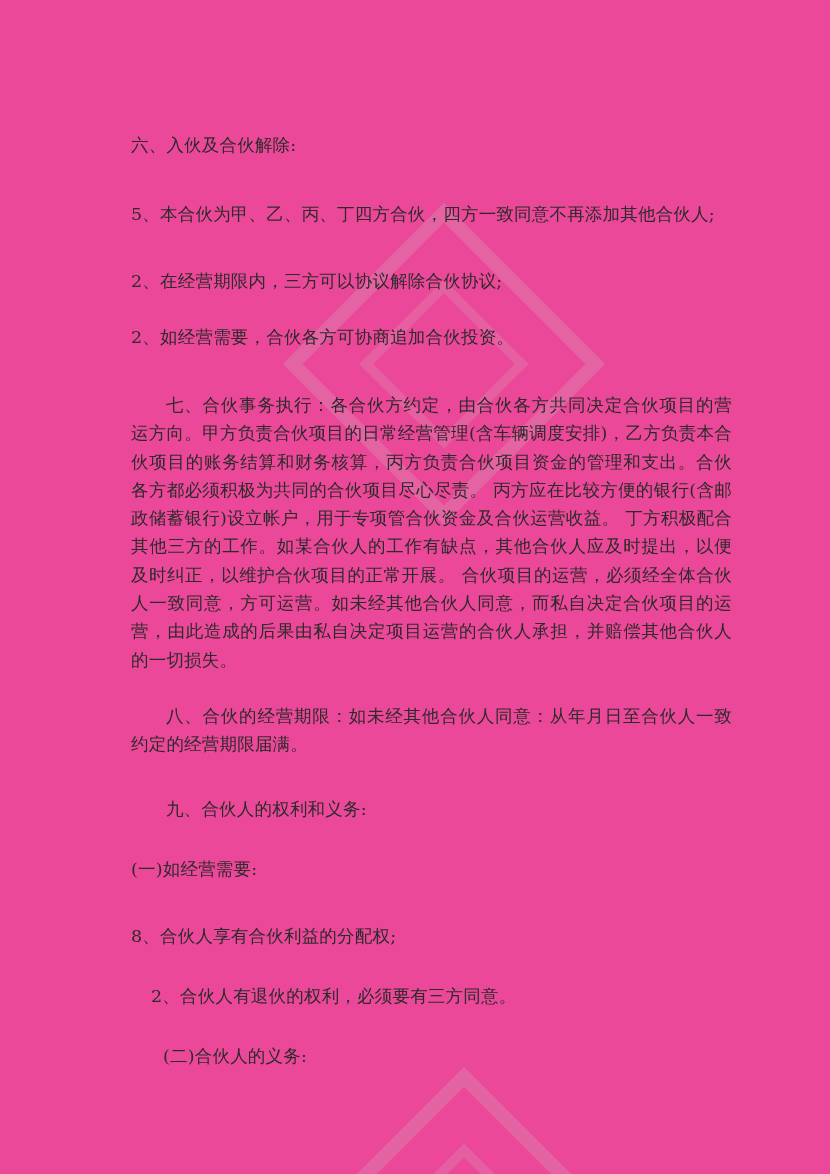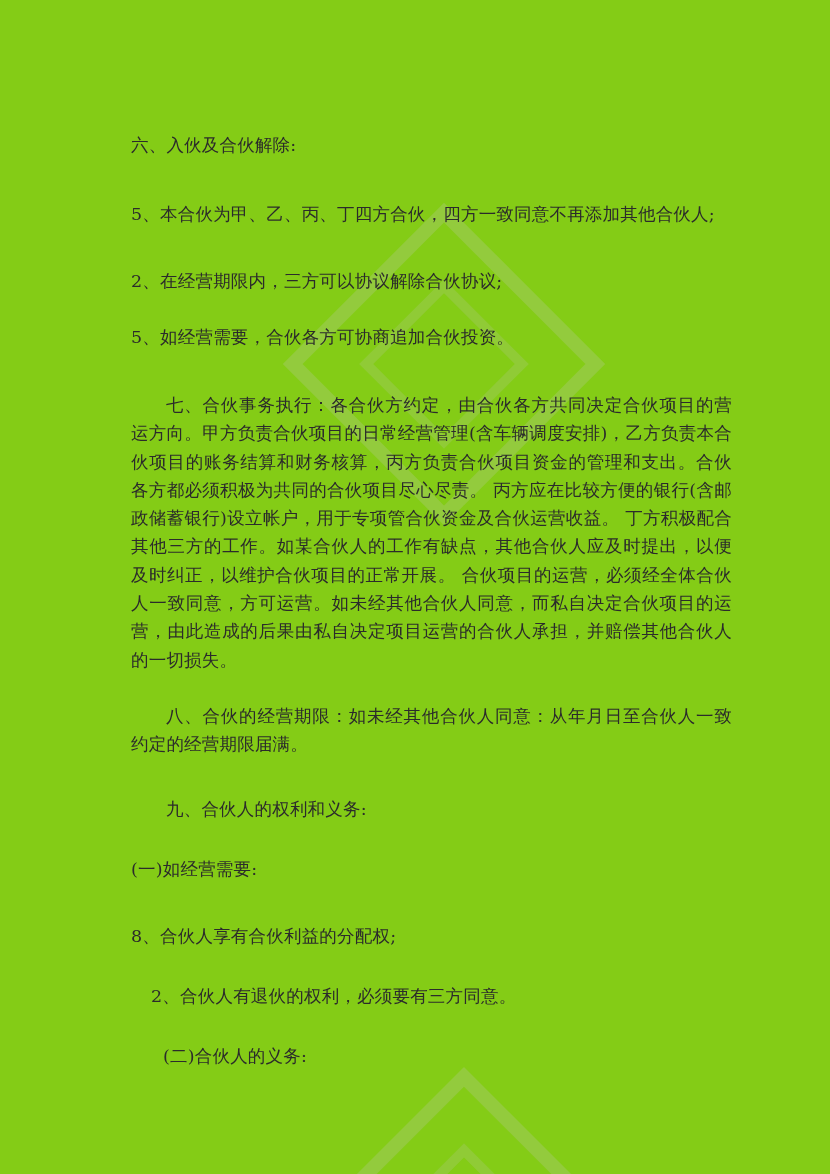--- a/index.html
+++ b/index.html
@@ -13,21 +13,21 @@
       position: relative;
       overflow: hidden;
       font-family: "DejaVu Serif", "Liberation Serif", serif;
       color: #2b2b2b;
     }
     .page {
       position: absolute;
       left: 0; top: 0;
       width: 830px;
       height: 1174px;
-      background: #84cc16;
+      background: #ec4899;
       text-decoration: underline;
     }
     .watermark {
       position: absolute;
       pointer-events: none;
       border: 14px solid rgba(200,200,200,0.22);
       transform: rotate(45deg);
     }
     .wm1 { left: 330px; top: 250px; width: 200px; height: 200px; }
     .wm2 { left: 360px; top: 1110px; width: 180px; height: 180px; }
@@ -69,21 +69,21 @@
     </div>
 
   <div class="content">
 
     <div class="p single" style="top:131px;">六、入伙及合伙解除:</div>
 
     <div class="p single" style="top:200px;">5、本合伙为甲、乙、丙、丁四方合伙，四方一致同意不再添加其他合伙人;</div>
 
     <div class="p single" style="top:267px;">2、在经营期限内，三方可以协议解除合伙协议;</div>
 
-    <div class="p single" style="top:323px;">5、如经营需要，合伙各方可协商追加合伙投资。</div>
+    <div class="p single" style="top:323px;">2、如经营需要，合伙各方可协商追加合伙投资。</div>
 
     <div class="p indent" style="top:391px;">七、合伙事务执行：各合伙方约定，由合伙各方共同决定合伙项目的营运方向。甲方负责合伙项目的日常经营管理(含车辆调度安排)，乙方负责本合伙项目的账务结算和财务核算，丙方负责合伙项目资金的管理和支出。合伙各方都必须积极为共同的合伙项目尽心尽责。 丙方应在比较方便的银行(含邮政储蓄银行)设立帐户，用于专项管合伙资金及合伙运营收益。 丁方积极配合其他三方的工作。如某合伙人的工作有缺点，其他合伙人应及时提出，以便及时纠正，以维护合伙项目的正常开展。 合伙项目的运营，必须经全体合伙人一致同意，方可运营。如未经其他合伙人同意，而私自决定合伙项目的运营，由此造成的后果由私自决定项目运营的合伙人承担，并赔偿其他合伙人的一切损失。</div>
 
     <div class="p indent" style="top:702px;">八、合伙的经营期限：如未经其他合伙人同意：从年月日至合伙人一致约定的经营期限届满。</div>
 
     <div class="p single indent" style="top:795px;">九、合伙人的权利和义务:</div>
 
     <div class="p single" style="top:855px;">(一)如经营需要:</div>
 
     <div class="p single" style="top:922px;">8、合伙人享有合伙利益的分配权;</div>

